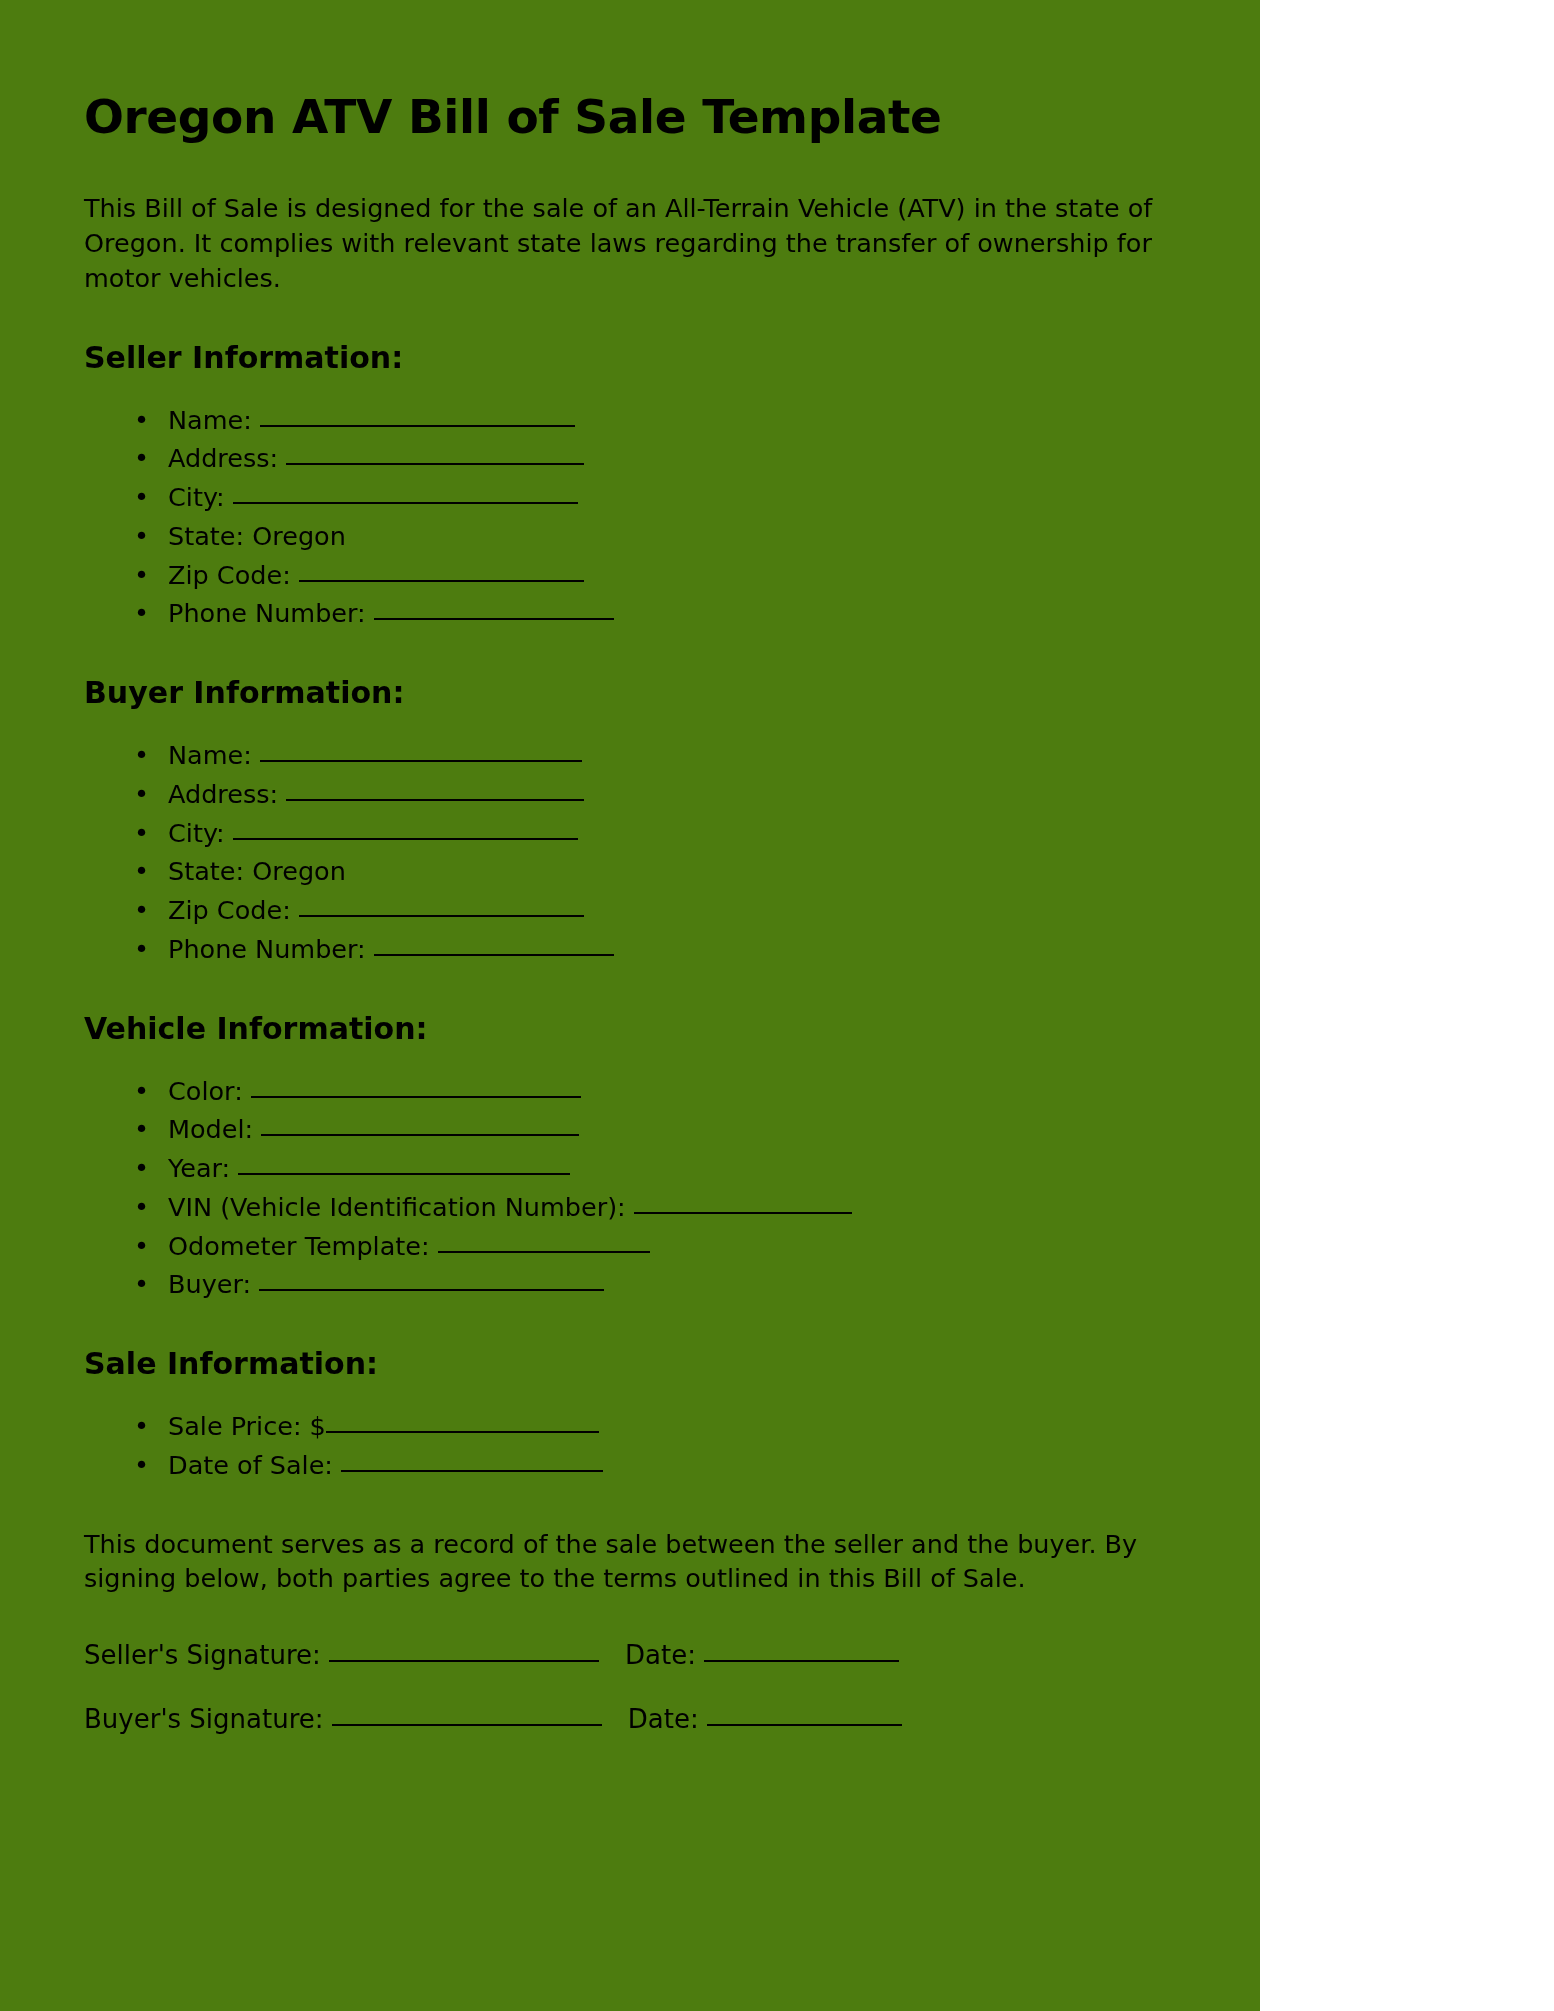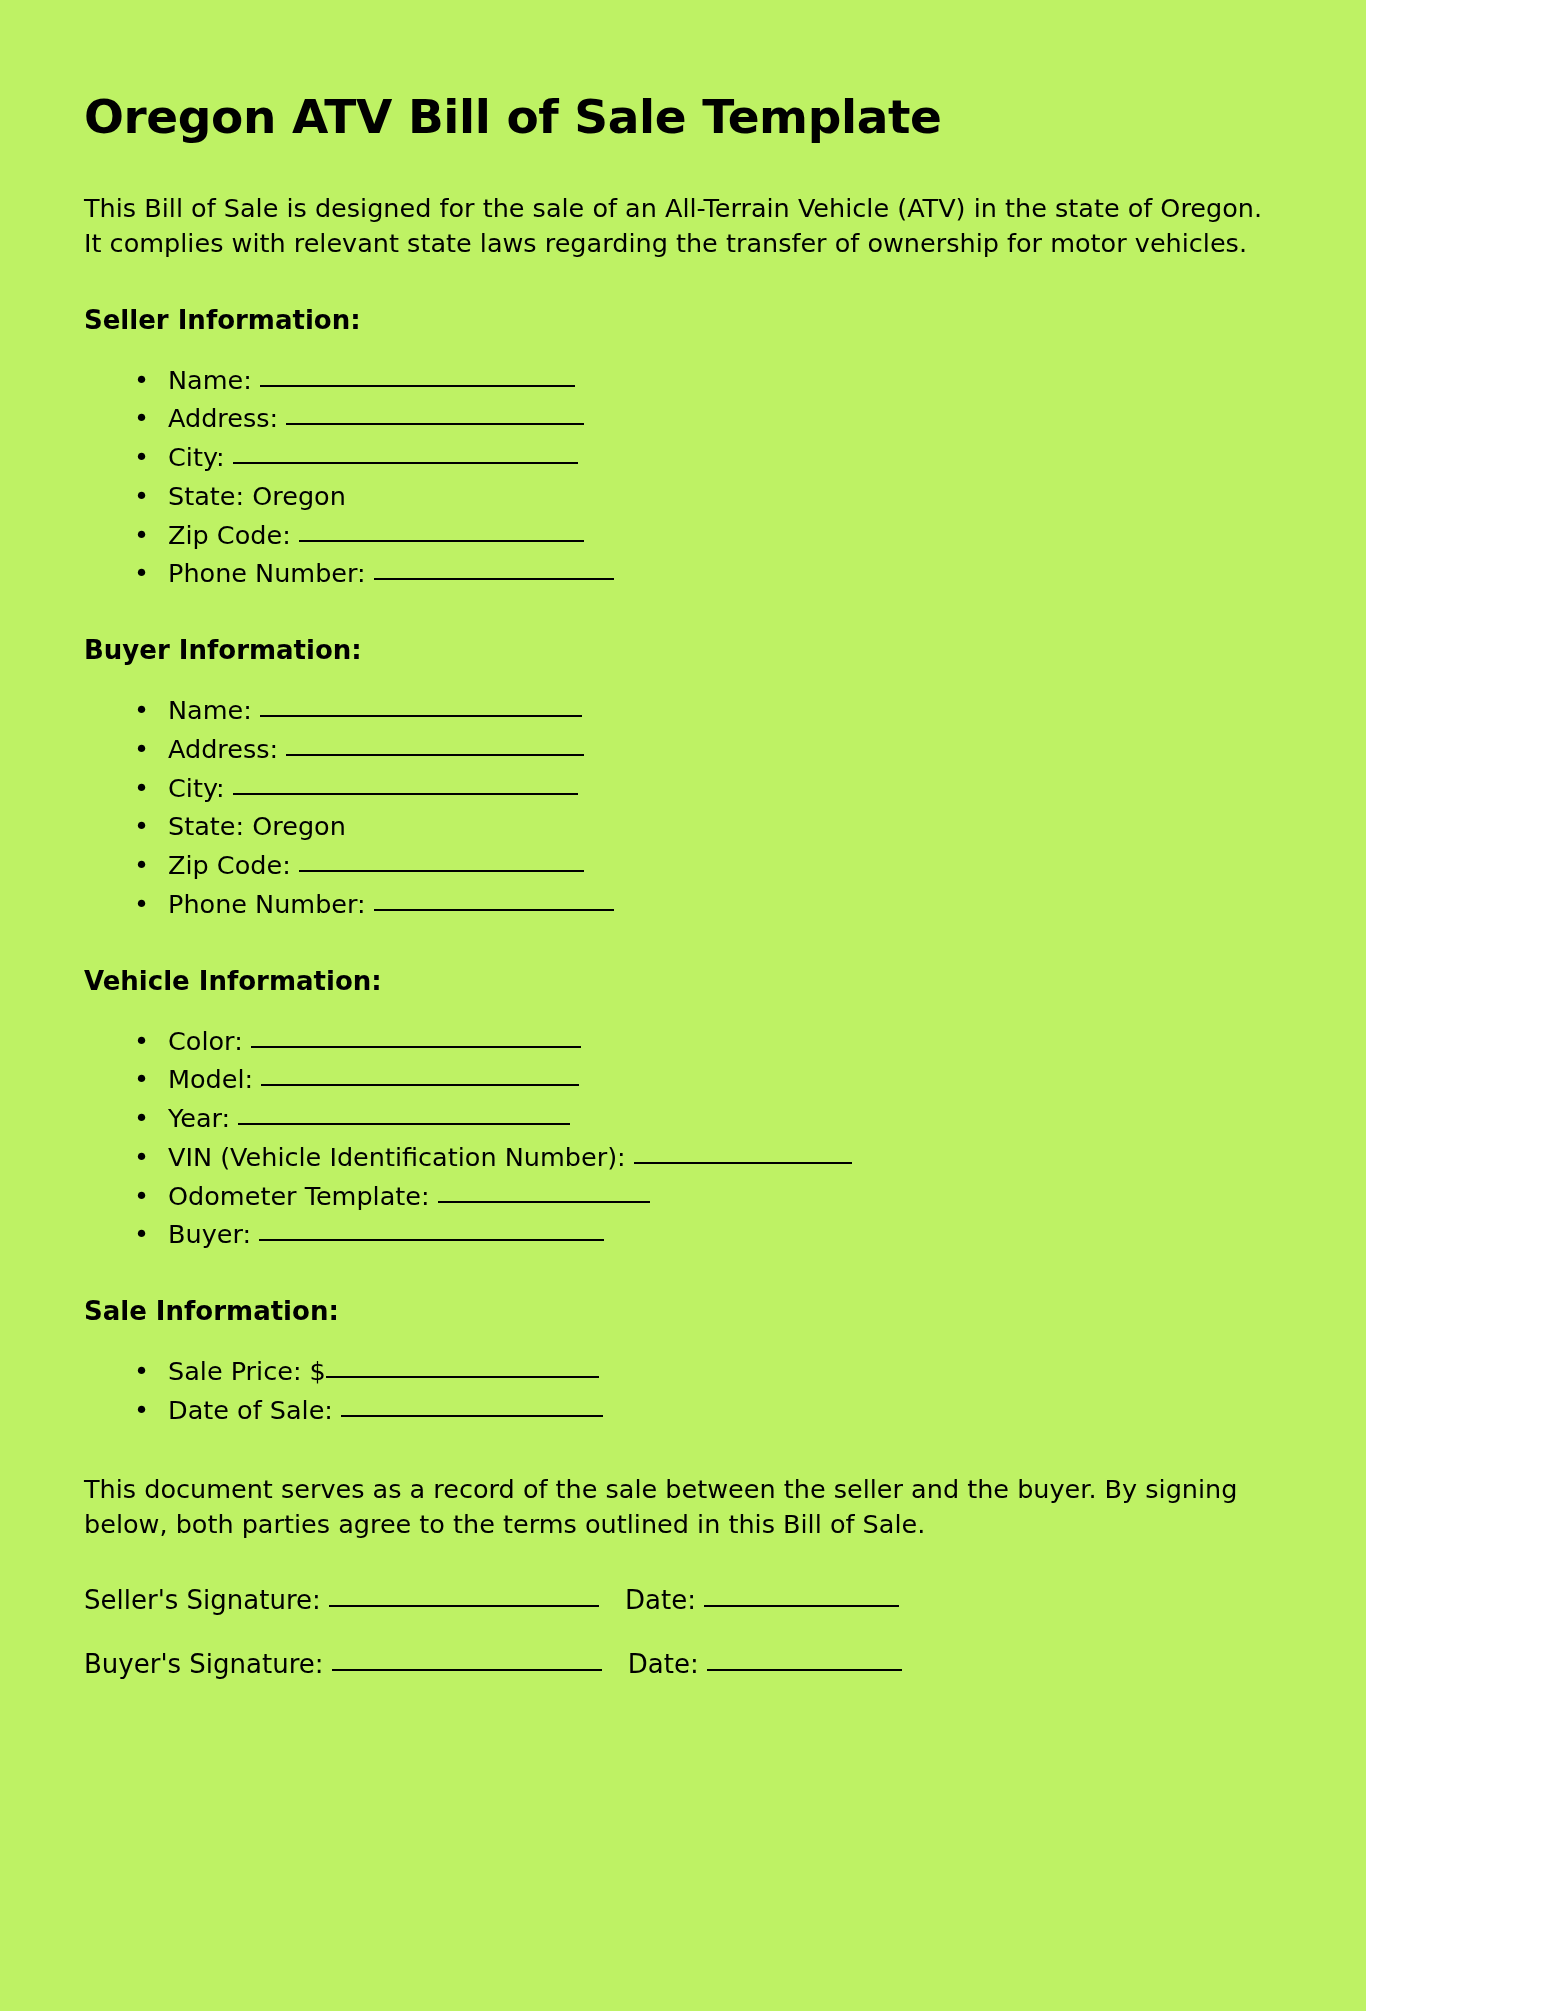--- a/index.html
+++ b/index.html
@@ -7,23 +7,23 @@
     padding: 0;
     background: #ffffff;
   }
   body {
     font-family: "DejaVu Sans", sans-serif;
     color: #000000;
     -webkit-font-smoothing: antialiased;
   }
   .page {
     position: relative;
-    width: 1366px;
+    width: 1260px;
     height: 2011px;
-    background: #bef264;
+    background: #4d7c0f;
     box-sizing: border-box;
     padding: 92px 88px 16px 84px;
     overflow: hidden;
   }
   .doc-title {
     font-size: 47px;
     font-weight: bold;
     letter-spacing: -0.4px;
     line-height: 1.08;
     margin: 0 0 48px 0;
@@ -34,21 +34,21 @@
     font-size: 25.5px;
     line-height: 1.37;
     margin: 0;
     max-width: 1385px;
   }
   .intro-paragraph { margin-bottom: 44px; margin-top: 26px; }
   .closing-paragraph { margin-top: 40px; margin-bottom: 44px; }
   .retain-paragraph { margin-top: 44px; }
 
   .section-heading {
-    font-size: 26px;
+    font-size: 30px;
     font-weight: bold;
     margin: 0 0 26px 0;
   }
   .section-block { margin-bottom: 42px; }
 
   ul.field-list {
     list-style: none;
     margin: 0;
     padding: 0 0 0 50px;
   }

